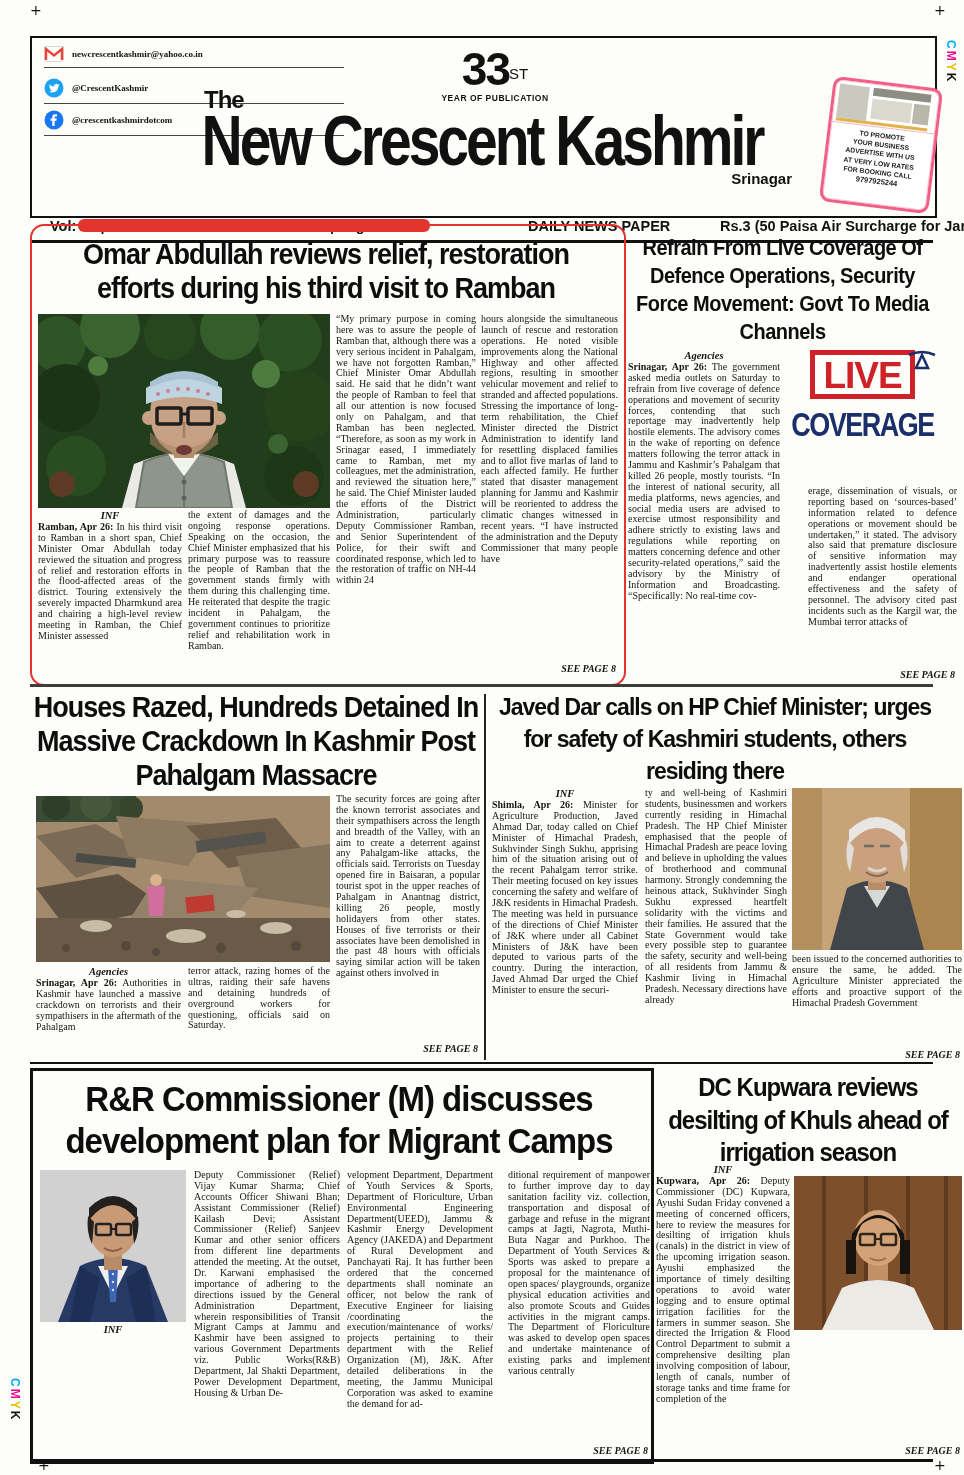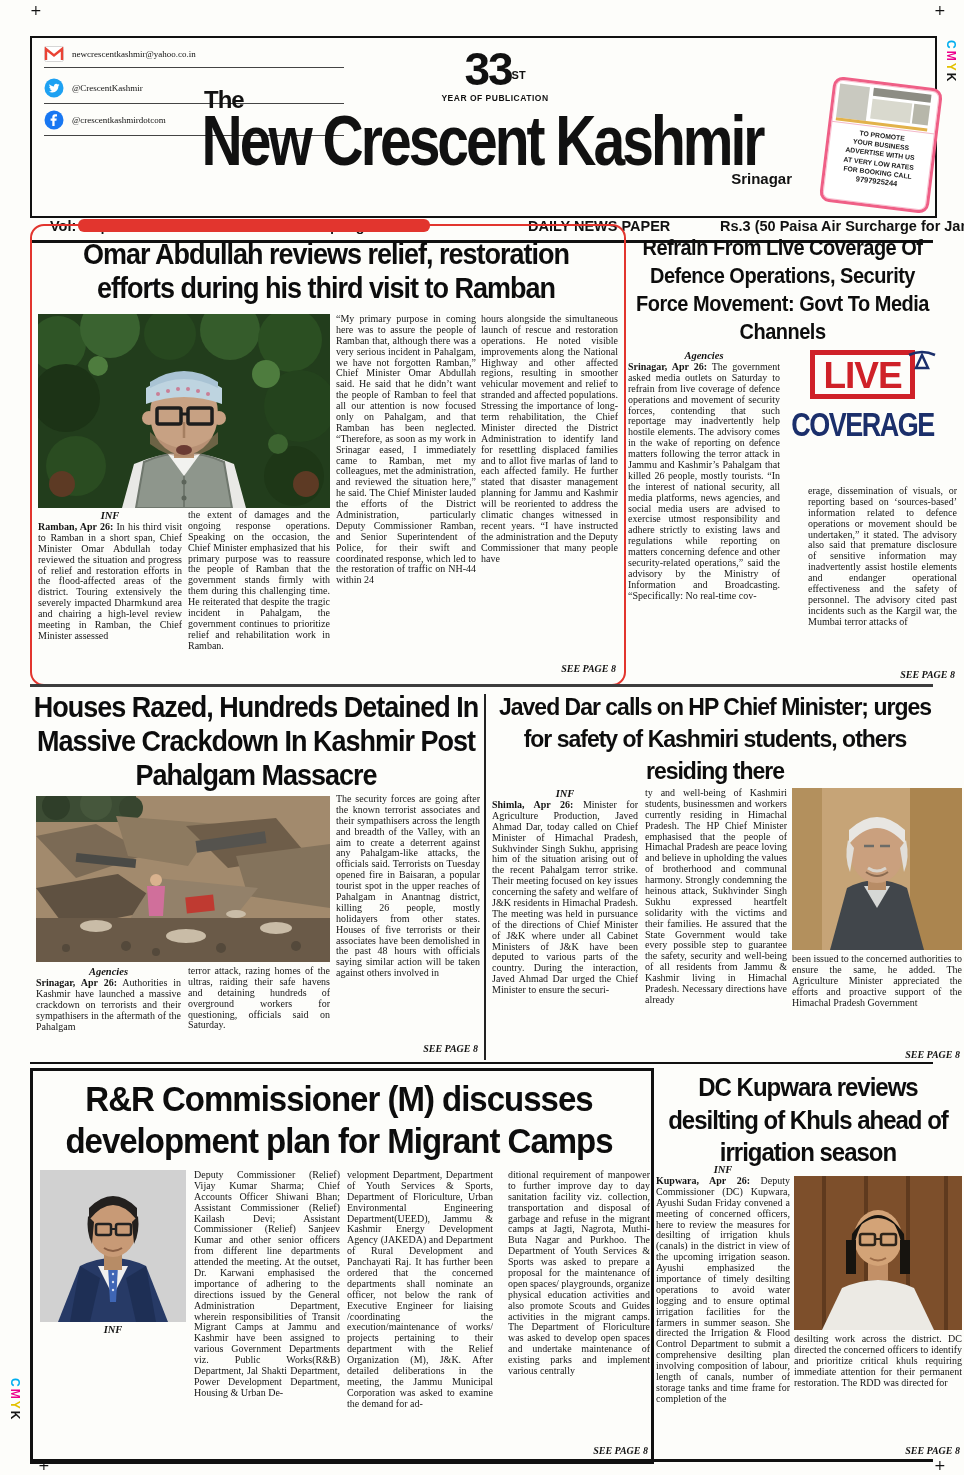--- a/index.html
+++ b/index.html
@@ -14,25 +14,25 @@
   .body-text { text-align:justify; font-size:10px; line-height:1.09; color:#151515; }
   .dateline { font-weight:700; }
   .byline { font-style:italic; font-weight:700; text-align:center; font-size:10.5px; margin-bottom:1px; }
   .see-abs { position:absolute; right:2px; bottom:0; font-style:italic; font-weight:700;
              font-size:10px; background:#fdfdfa; padding-left:6px; }
 
   
   .header-box { position:absolute; left:30px; top:36px; width:903px; height:178px; border:2px solid #111; }
   .contact-row { position:absolute; left:12px; width:300px; display:flex; align-items:center; gap:8px;
                  border-bottom:1.5px solid #444; padding-bottom:5px; }
-  .contact-row span { font-size:9px; font-weight:400; }
+  .contact-row span { font-size:9px; font-weight:700; }
   .yr-block { position:absolute; left:388px; top:10px; width:150px; text-align:center;
               font-family:"Liberation Sans", sans-serif; }
   .yr-num { font-size:46px; font-weight:800; letter-spacing:-2px; line-height:0.95; }
-  .yr-sup { font-size:11px; font-weight:700; vertical-align:super; }
+  .yr-sup { font-size:15px; font-weight:400; vertical-align:super; }
   .yr-cap { font-size:8.5px; font-weight:700; letter-spacing:0.5px; margin-top:1px; }
   .date-block { position:absolute; left:592px; top:14px; width:250px; font-family:"Liberation Sans", sans-serif; }
   .date-g { font-size:17px; font-weight:700; border-bottom:2.5px solid #111; padding-bottom:3px; letter-spacing:-0.3px;}
   .date-h { font-size:15.5px; font-weight:700; margin-top:4px; }
   .mast-the { position:absolute; left:172px; top:48px; font-family:"Liberation Sans", sans-serif;
               font-size:24px; font-weight:800; letter-spacing:-1px; }
   .mast-title { position:absolute; left:138px; top:62px; width:624px; text-align:center;
                 font-family:"Liberation Sans", sans-serif; font-size:57px; font-weight:800;
                 letter-spacing:-3px; transform:scaleY(1.22); transform-origin:center top; white-space:nowrap; }
   .mast-city { position:absolute; left:560px; top:132px; width:200px; text-align:right;
@@ -386,19 +386,18 @@
       <path d="M58 58 Q84 20 110 58 L112 96 Q108 60 100 48 Q84 36 68 48 Q60 60 56 96 Z" fill="#17140f"></path>
       <rect x="52" y="64" width="10" height="34" fill="#17140f"></rect>
       <rect x="106" y="64" width="10" height="34" fill="#17140f"></rect>
       <rect x="66" y="58" width="15" height="11" rx="2" fill="none" stroke="#2e241a" stroke-width="2.5"></rect>
       <rect x="87" y="58" width="15" height="11" rx="2" fill="none" stroke="#2e241a" stroke-width="2.5"></rect>
       <line x1="81" y1="63" x2="87" y2="63" stroke="#2e241a" stroke-width="2"></line>
       <path d="M76 82 Q84 87 92 82" fill="none" stroke="#9c6b47" stroke-width="2"></path>
     </svg>
   </div>
   <div class="col" style="left:794px;top:1334px;width:168px;height:122px">
-    <div class="body-text">desilting work across the district. DC directed the concerned officers to identify and prioritize critical khuls requiring immediate attention for their permanent restoration.  The RDD was directed for</div>
     <div class="see-abs">SEE PAGE 8</div>
   </div>
 
   <div class="rule-h" style="left:30px;top:1459px;width:903px;height:3px;background:#111"></div>
 
 </div>
 
 </body></html>

